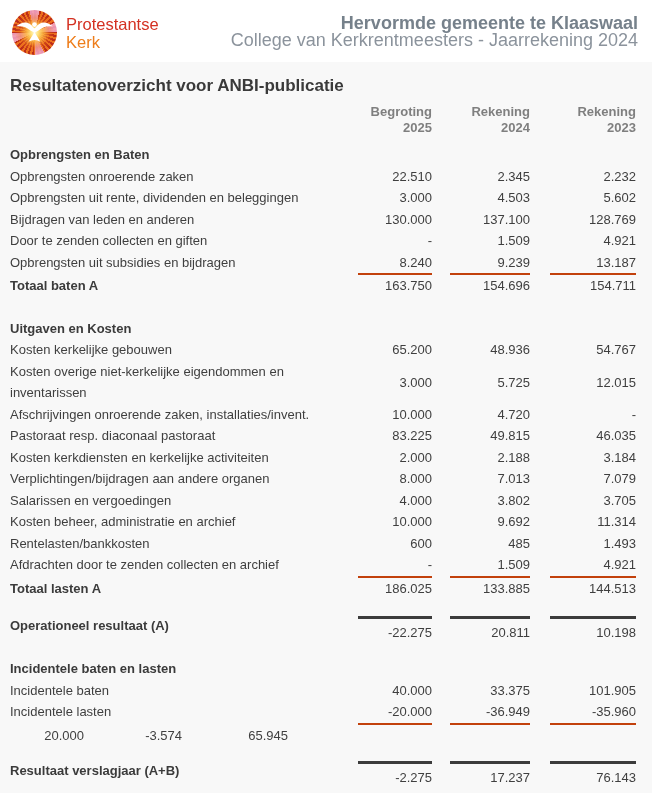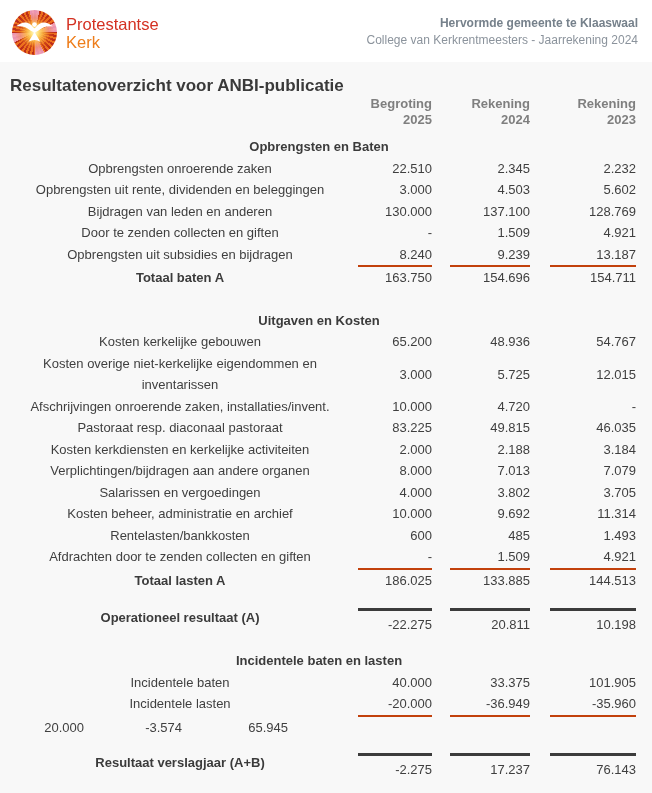--- a/index.html
+++ b/index.html
@@ -19,35 +19,35 @@
         rgba(242,167,205,.85) 0deg 26deg,  rgba(242,167,205,0) 26deg 77deg,
         rgba(242,167,205,.85) 77deg 103deg, rgba(242,167,205,0) 103deg 167deg,
         rgba(242,167,205,.85) 167deg 193deg, rgba(242,167,205,0) 193deg 257deg,
         rgba(242,167,205,.85) 257deg 283deg, rgba(242,167,205,0) 283deg 360deg),
       repeating-conic-gradient(#bd2d17 0deg 6deg, #ec6f1e 6deg 12deg);
   }
   .logo-mark svg{position:absolute;left:0;top:0;}
   .brand-text{font-size:16.5px;line-height:18px;padding-top:5px;}
   .brand-line1{color:#d43122;}
   .brand-line2{color:#ee7d1a;}
-  .header-right{text-align:right;padding-top:5px;font-size:12px;line-height:17px;}
+  .header-right{text-align:right;padding-top:5px;font-size:18px;line-height:17px;}
   .org{font-weight:bold;color:#76818b;}
   .sub{color:#8b939c;}
   
   .content{background:#f8f8f8;height:731px;box-sizing:border-box;padding:14px 16px 8px 10px;}
   .title{font-size:17px;font-weight:bold;color:#3a3a3a;}
   
   .row{display:flex;}
   .row > div{line-height:21.5px;font-size:13px;}
-  .lbl{flex:1;padding-right:8px;text-align:center;}
+  .lbl{flex:1;padding-right:8px;}
   .n{text-align:right;box-sizing:border-box;white-space:nowrap;}
   .c1{width:74px;}
   .c2{width:80px;margin-left:18px;}
   .c3{width:86px;margin-left:20px;}
-  .colhead{margin-top:0;}
+  .colhead{margin-top:8px;}
   .colhead .n{font-weight:bold;color:#7f7f7f;}
   .colhead .n > div{line-height:16px;font-size:13px;}
   .sec .lbl{font-weight:bold;color:#3b3b3b;}
   .b .lbl{font-weight:bold;color:#3b3b3b;}
   .u .n{border-bottom:2px solid #c2410c;}
   .t .n{border-top:3px solid #3c3c3c;padding-top:4px;}
   .t > div{line-height:20px;}
   .tw .lbl{line-height:21.5px;}
   .tw .n{line-height:43px;}
   .mt8{margin-top:8px;}
@@ -194,21 +194,21 @@
       <div class="n c2">9.692</div>
       <div class="n c3">11.314</div>
     </div>
     <div class="row">
       <div class="lbl">Rentelasten/bankkosten</div>
       <div class="n c1">600</div>
       <div class="n c2">485</div>
       <div class="n c3">1.493</div>
     </div>
     <div class="row u">
-      <div class="lbl">Afdrachten door te zenden collecten en giften</div>
+      <div class="lbl">Afdrachten door te zenden collecten en archief</div>
       <div class="n c1">-</div>
       <div class="n c2">1.509</div>
       <div class="n c3">4.921</div>
     </div>
     <div class="row b">
       <div class="lbl">Totaal lasten A</div>
       <div class="n c1">186.025</div>
       <div class="n c2">133.885</div>
       <div class="n c3">144.513</div>
     </div>

